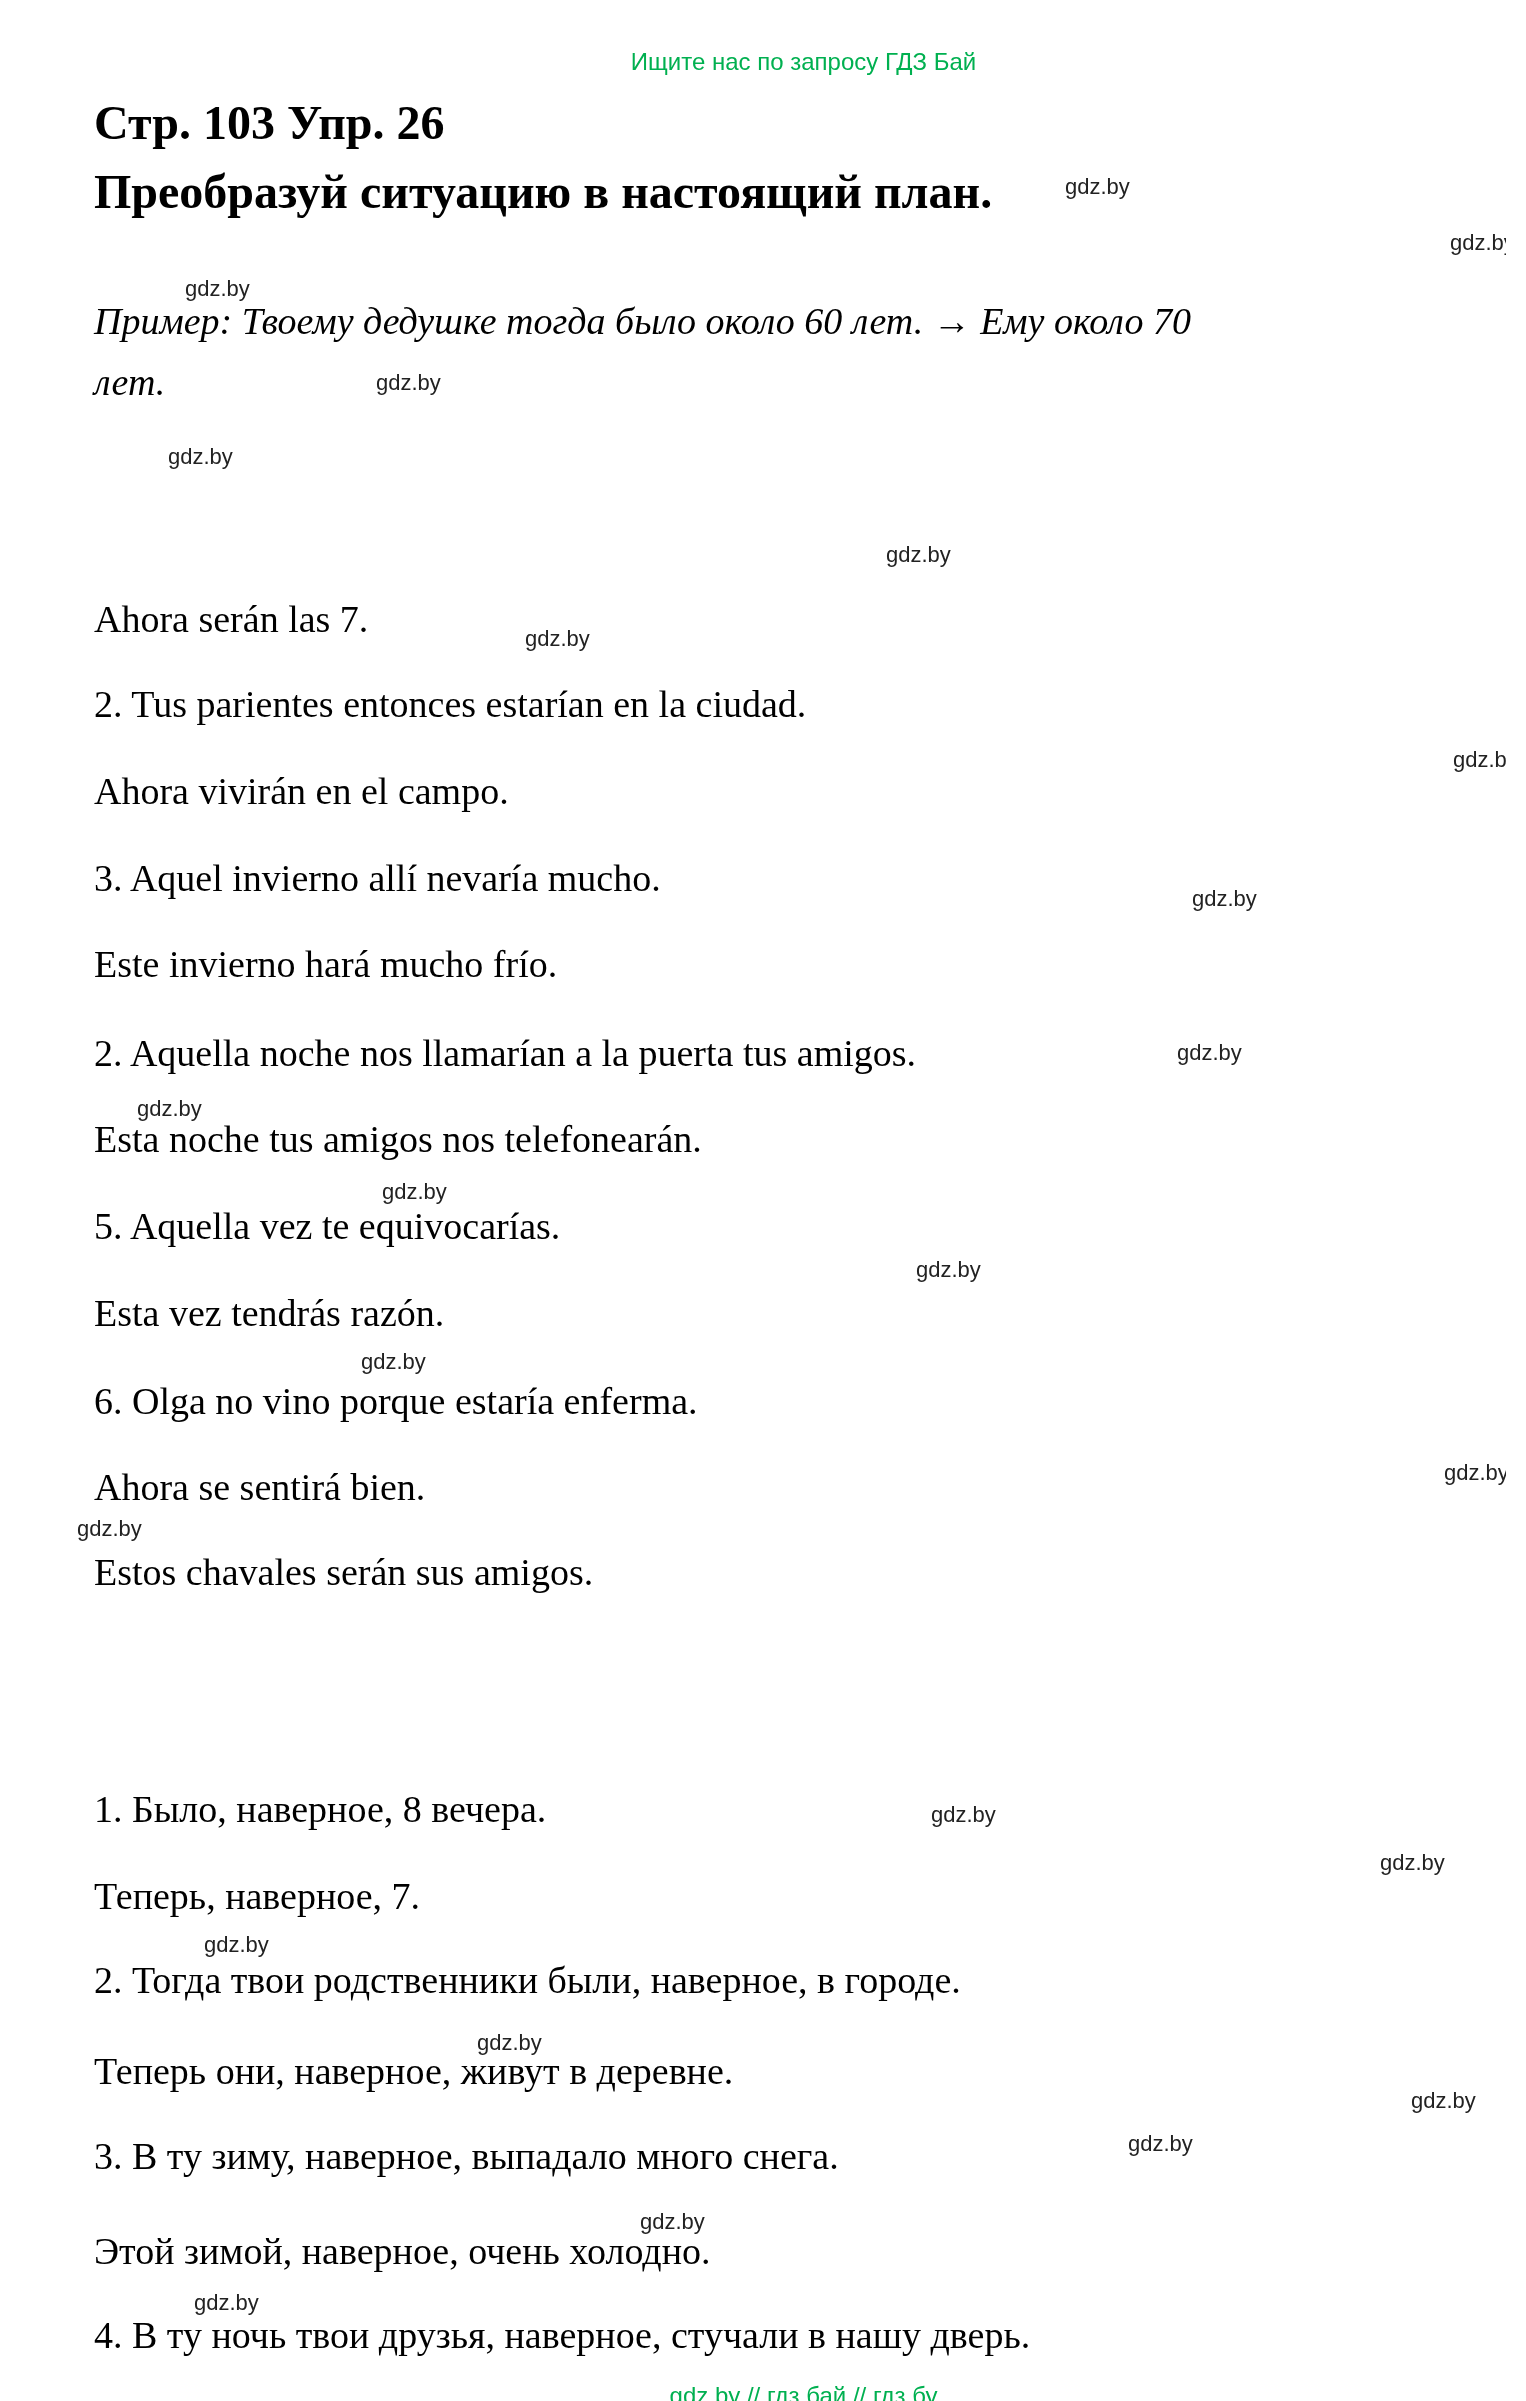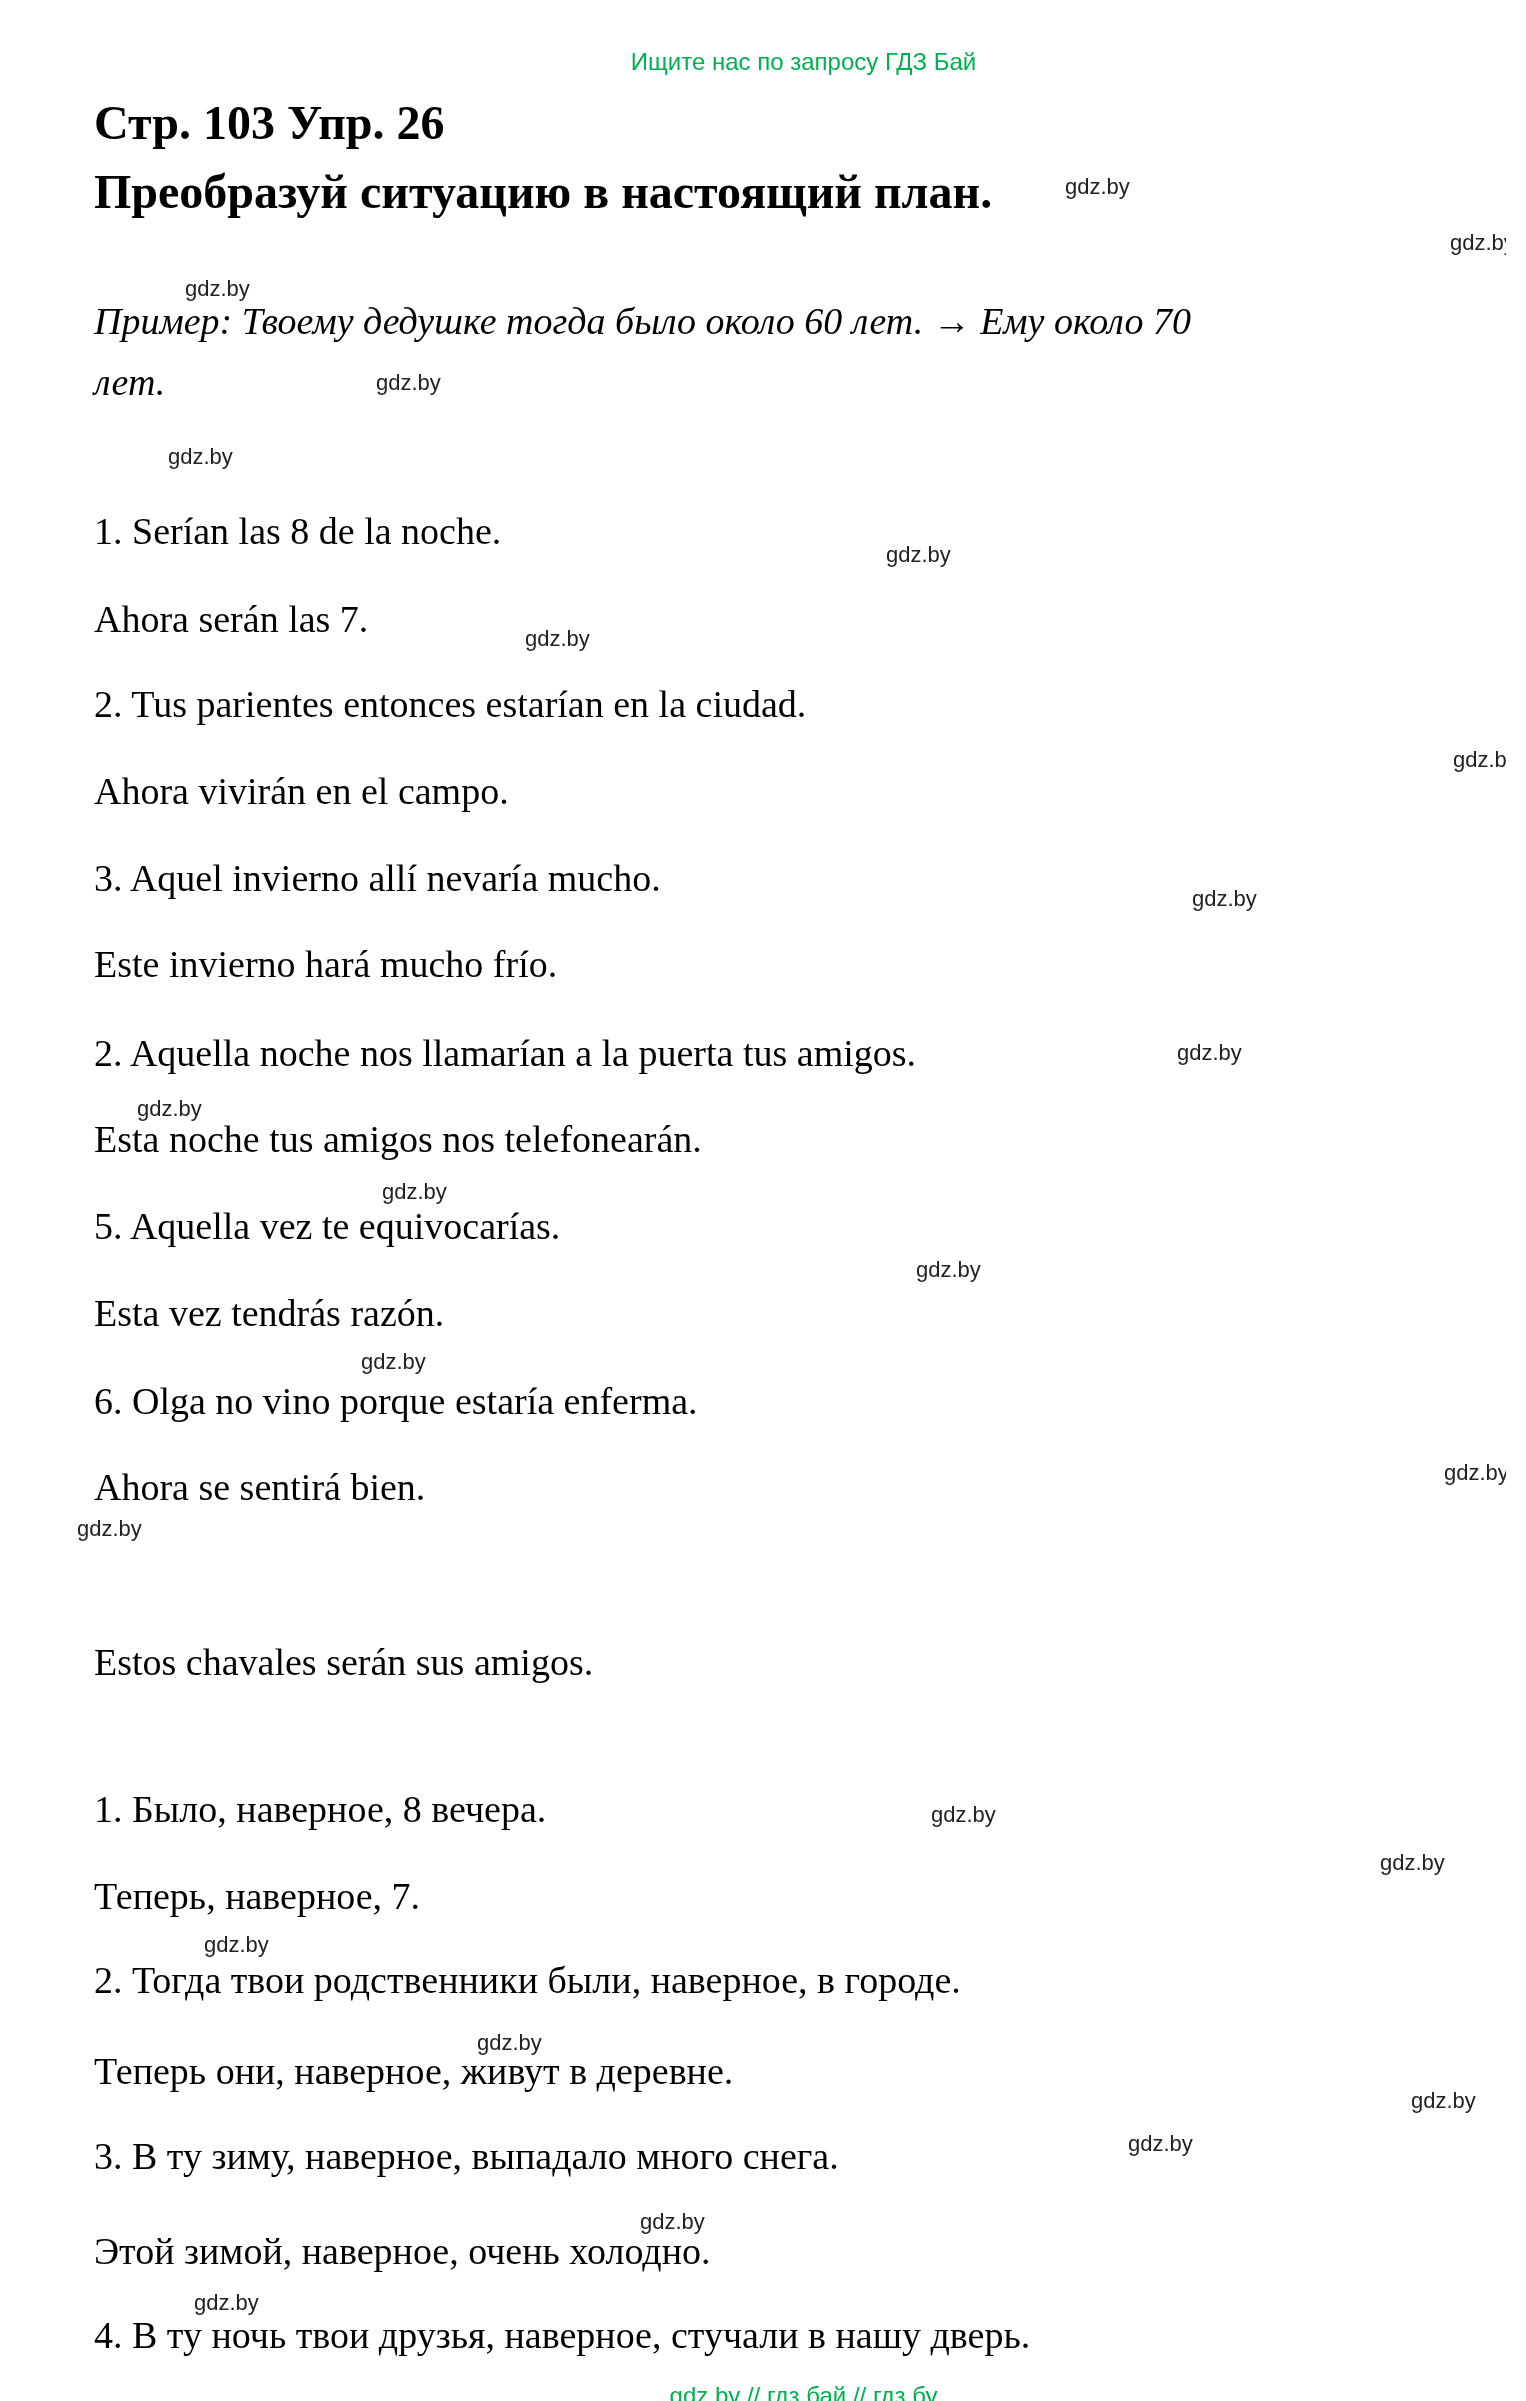--- a/index.html
+++ b/index.html
@@ -47,33 +47,32 @@
 <div class="page">
 
   <div class="green-note" style="top:8.3px">Ищите нас по запросу ГДЗ Бай</div>
 
   <div class="line heading" style="top:55px">Стр. 103 Упр. 26</div>
   <div class="line heading" style="top:124px">Преобразуй ситуацию в настоящий план.</div>
 
   <div class="line italic" style="top:260px">Пример: Твоему дедушке тогда было около 60 лет. → Ему около 70</div>
   <div class="line italic" style="top:321px">лет.</div>
 
-  <div class="line" style="top:470px">1. Serían las 8 de la noche.</div>
   <div class="line" style="top:558px">Ahora serán las 7.</div>
   <div class="line" style="top:643px">2. Tus parientes entonces estarían en la ciudad.</div>
   <div class="line" style="top:730px">Ahora vivirán en el campo.</div>
   <div class="line" style="top:817px">3. Aquel invierno allí nevaría mucho.</div>
   <div class="line" style="top:903px">Este invierno hará mucho frío.</div>
   <div class="line" style="top:992px">2. Aquella noche nos llamarían a la puerta tus amigos.</div>
   <div class="line" style="top:1078px">Esta noche tus amigos nos telefonearán.</div>
   <div class="line" style="top:1165px">5. Aquella vez te equivocarías.</div>
   <div class="line" style="top:1252px">Esta vez tendrás razón.</div>
   <div class="line" style="top:1340px">6. Olga no vino porque estaría enferma.</div>
   <div class="line" style="top:1426px">Ahora se sentirá bien.</div>
-  <div class="line" style="top:1601px">Estos chavales serán sus amigos.</div>
+  <div class="line" style="top:1511px">Estos chavales serán sus amigos.</div>
 
   <div class="line" style="top:1748px">1. Было, наверное, 8 вечера.</div>
   <div class="line" style="top:1835px">Теперь, наверное, 7.</div>
   <div class="line" style="top:1919px">2. Тогда твои родственники были, наверное, в городе.</div>
   <div class="line" style="top:2010px">Теперь они, наверное, живут в деревне.</div>
   <div class="line" style="top:2095px">3. В ту зиму, наверное, выпадало много снега.</div>
   <div class="line" style="top:2190px">Этой зимой, наверное, очень холодно.</div>
   <div class="line" style="top:2274px">4. В ту ночь твои друзья, наверное, стучали в нашу дверь.</div>
 
   <div class="green-note" style="top:2342px">gdz by  //  гдз бай  //  гдз бу</div>

